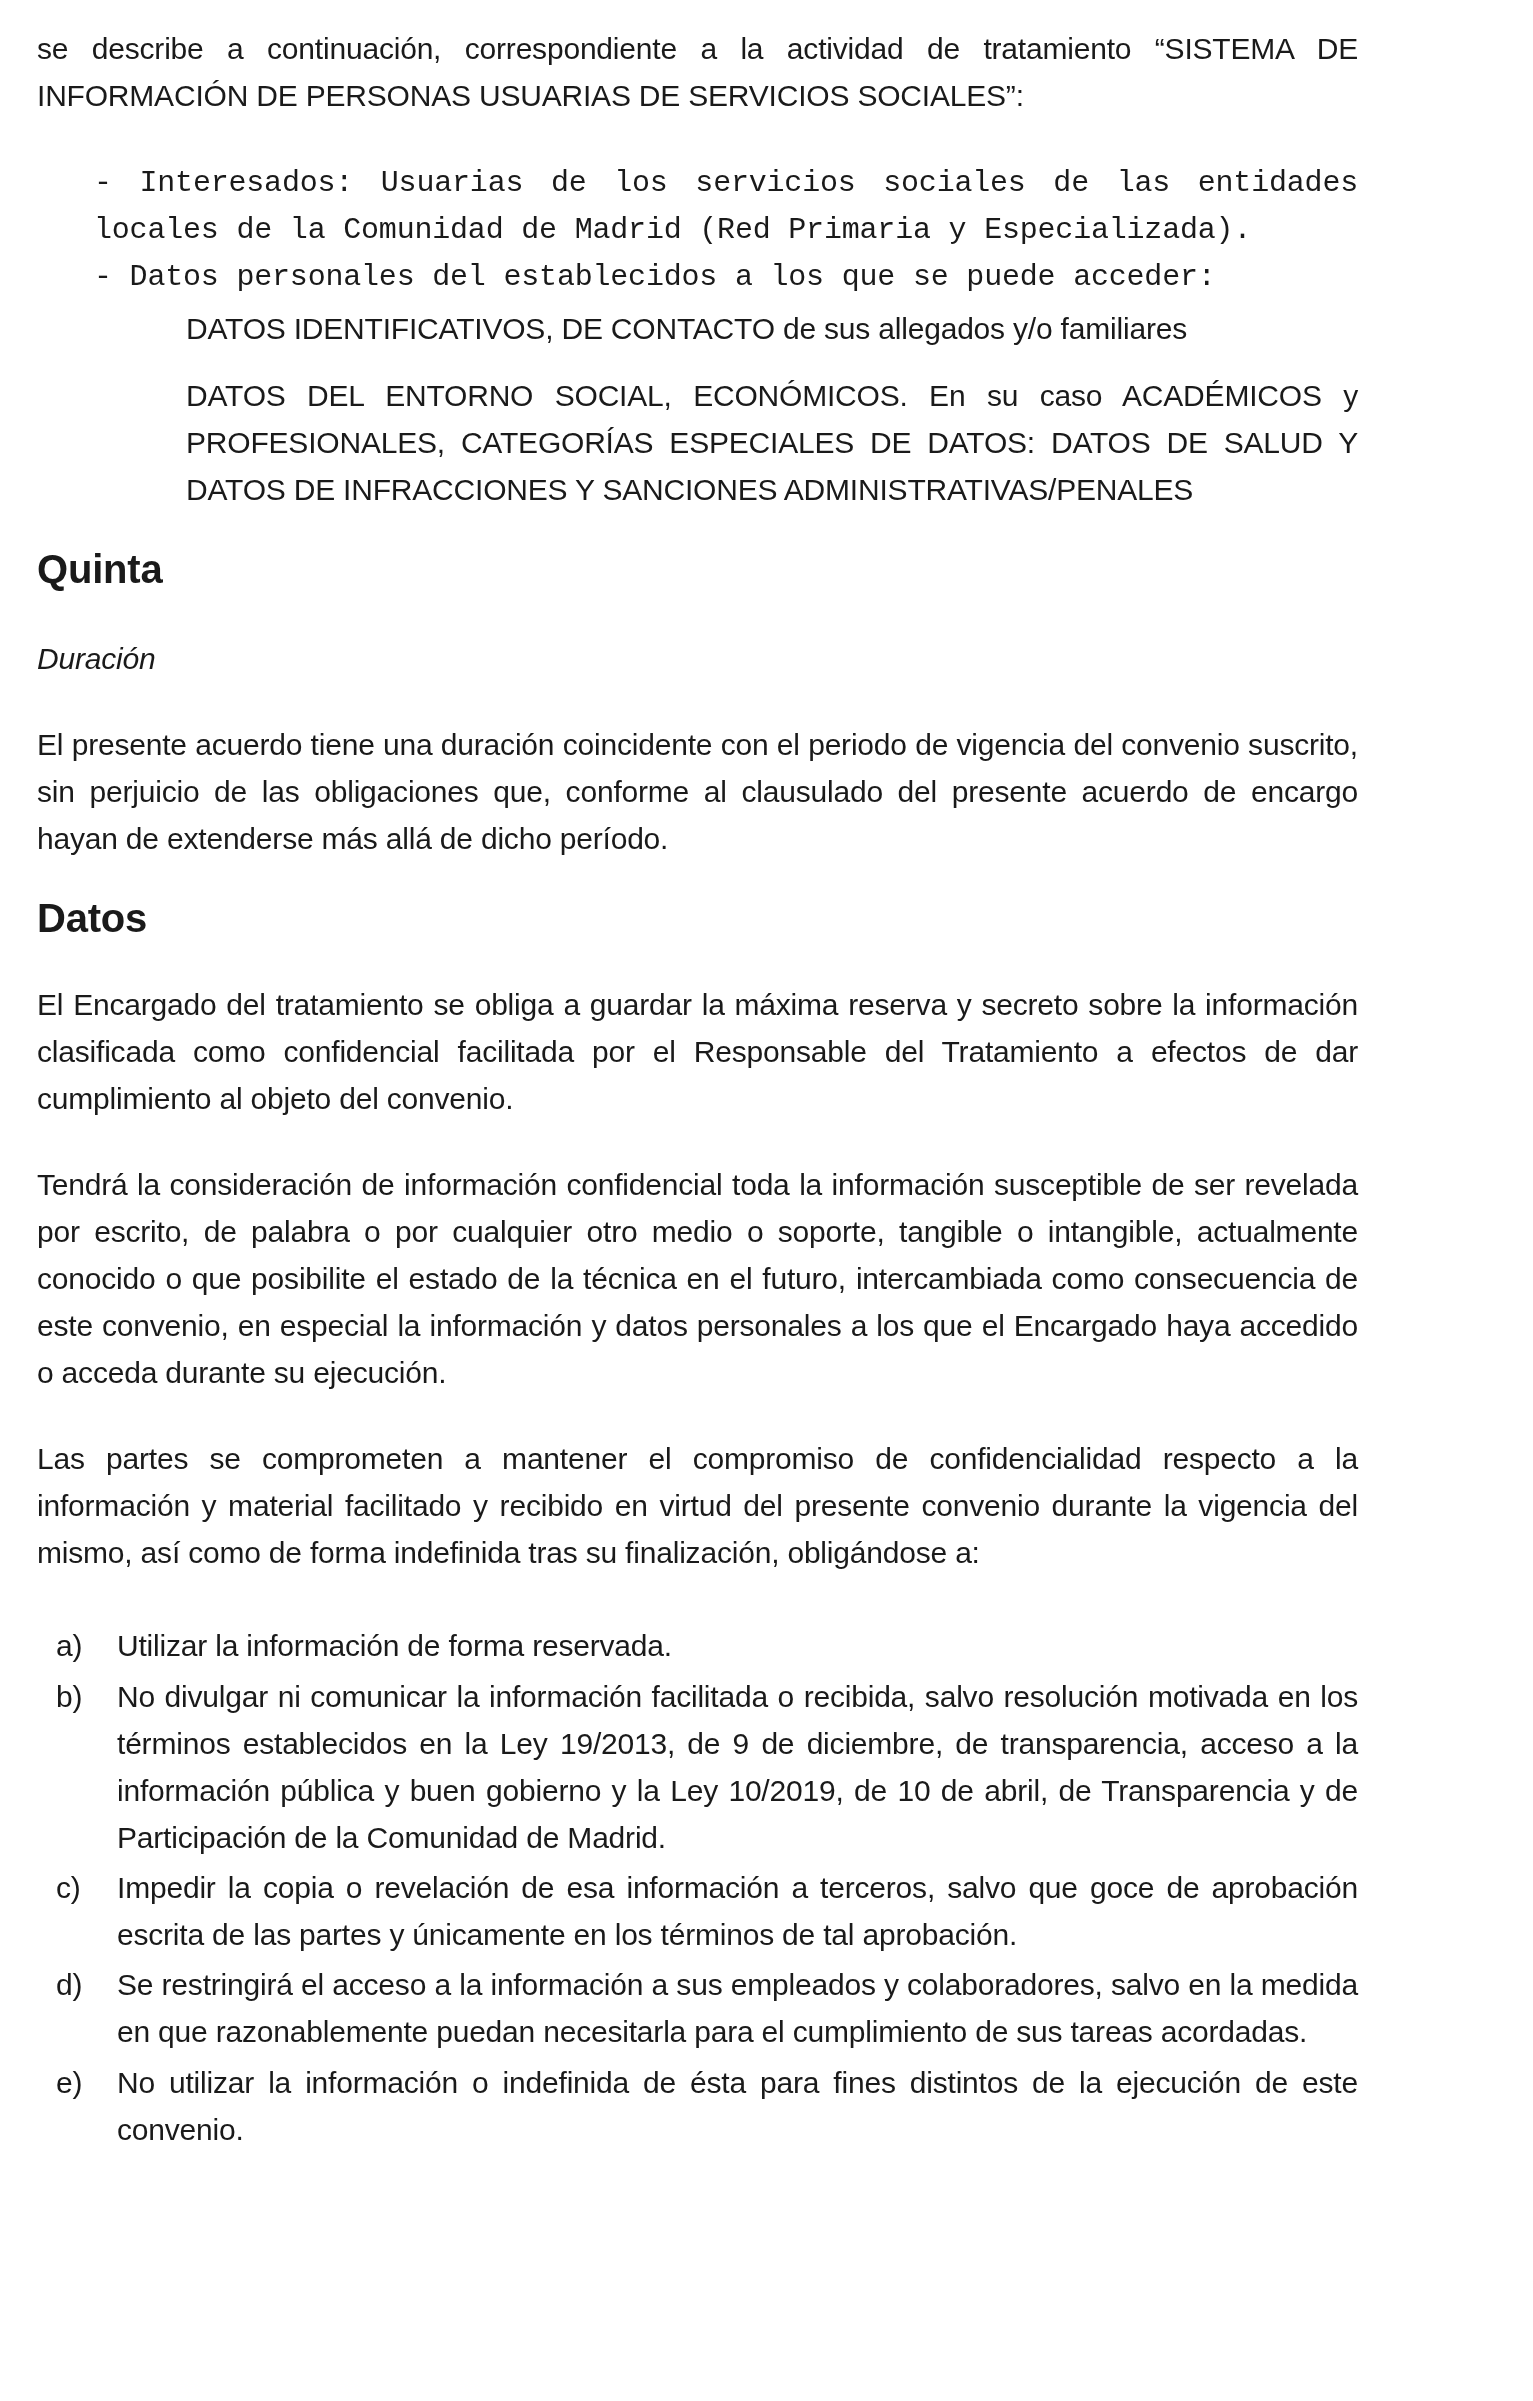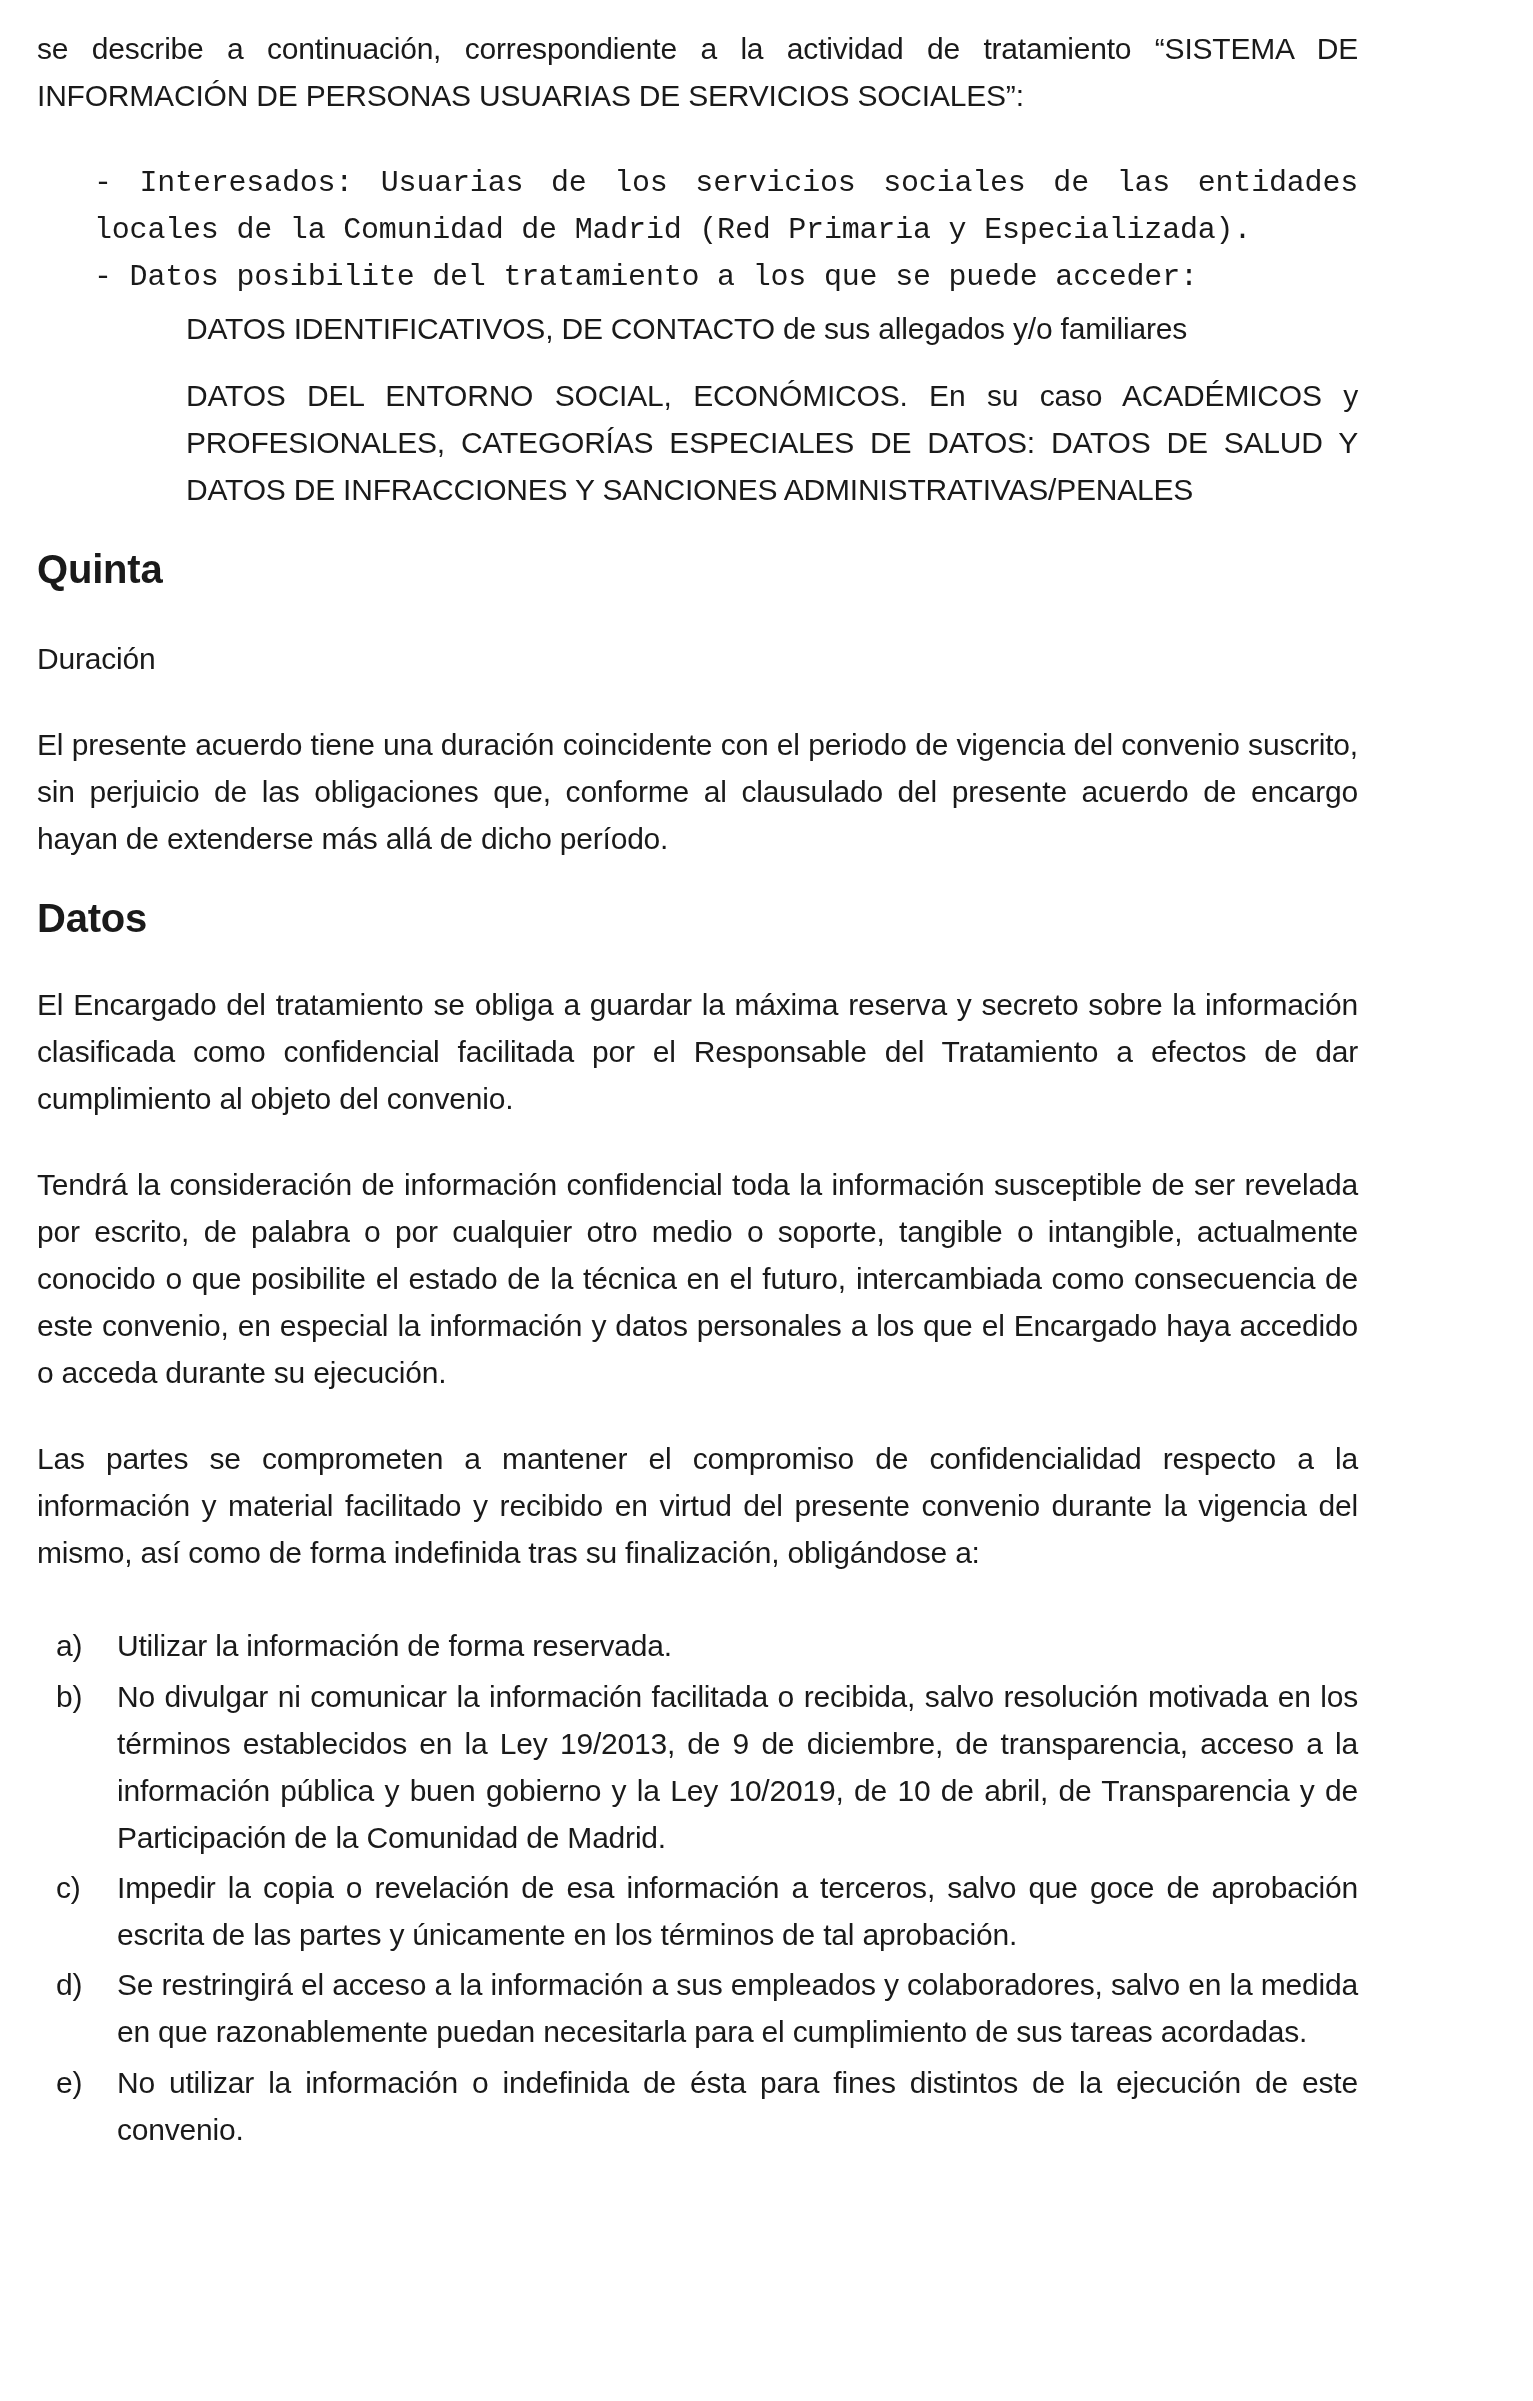--- a/index.html
+++ b/index.html
@@ -38,20 +38,21 @@
     margin-left: 149px;
   }
   .details p + p { margin-top: 20px; }
 
   .heading {
     font-size: 40px;
     font-weight: 700;
     margin: 33px 0 0 0;
   }
   .subheading {
+    font-style: italic;
     margin-top: 42px;
   }
   .body-para {
     margin-top: 39px;
   }
 
   
   .obligations {
     list-style: none;
     margin: 46px 0 0 0;
@@ -68,21 +69,21 @@
 </style>
 </head>
 <body>
 
 <main class="page">
 
   <p class="justify">se describe a continuación, correspondiente a la actividad de tratamiento “SISTEMA DE INFORMACIÓN DE PERSONAS USUARIAS DE SERVICIOS SOCIALES”:</p>
 
   <div class="bullets">
     <p class="justify">- Interesados: Usuarias de los servicios sociales de las entidades locales de la Comunidad de Madrid (Red Primaria y Especializada).</p>
-    <p>- Datos posibilite del tratamiento a los que se puede acceder:</p>
+    <p>- Datos personales del establecidos a los que se puede acceder:</p>
   </div>
 
   <div class="details">
     <p>DATOS IDENTIFICATIVOS, DE CONTACTO de sus allegados y/o familiares</p>
     <p class="justify">DATOS DEL ENTORNO SOCIAL, ECONÓMICOS. En su caso ACADÉMICOS y PROFESIONALES, CATEGORÍAS ESPECIALES DE DATOS: DATOS DE SALUD Y DATOS DE INFRACCIONES Y SANCIONES ADMINISTRATIVAS/PENALES</p>
   </div>
 
   <h2 class="heading">Quinta</h2>
 
   <p class="subheading">Duración</p>

